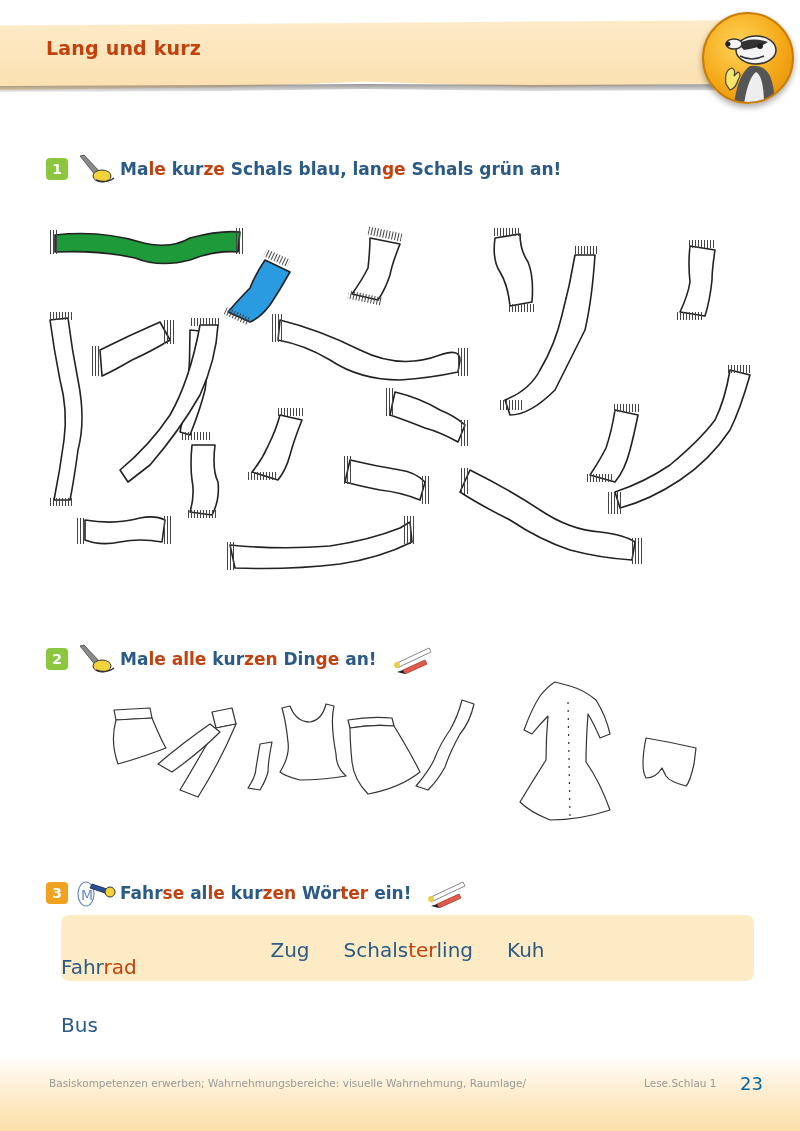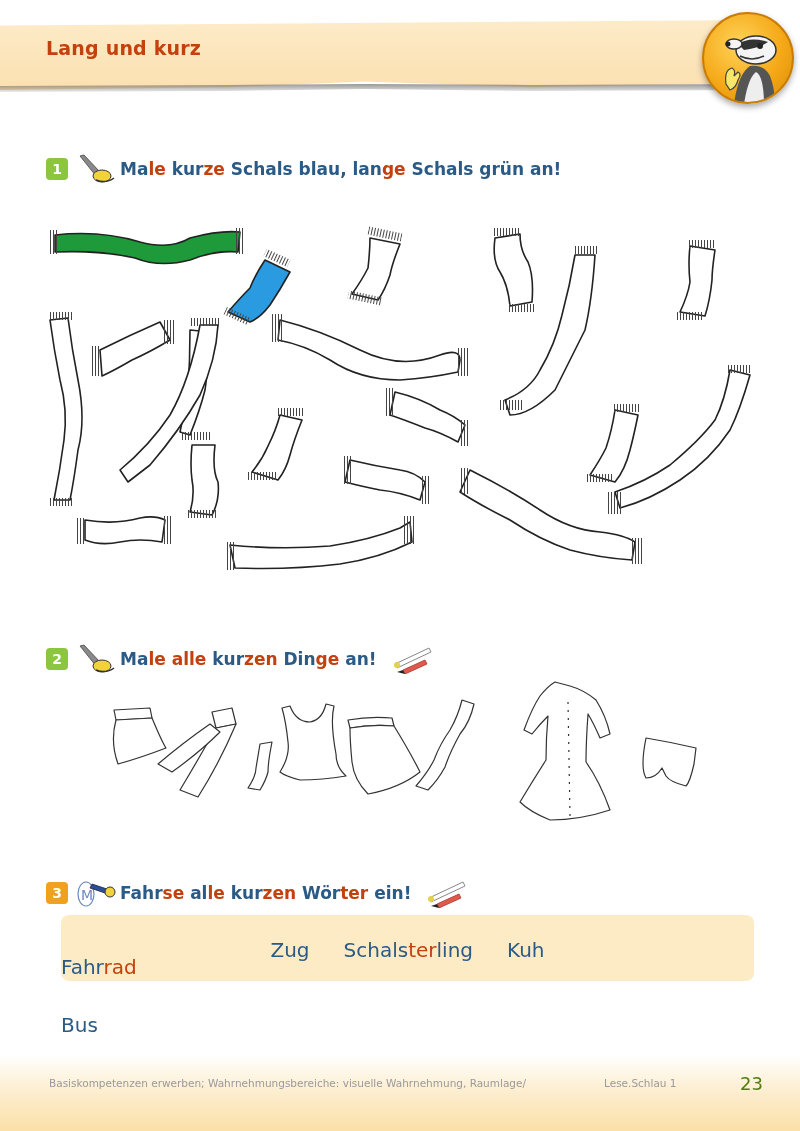--- a/index.html
+++ b/index.html
@@ -53,22 +53,22 @@
     font-size: 20px; color: #2a5a86; font-family: "DejaVu Sans", sans-serif; }
   .word-row.r1 { top: 7px; margin-top: 16px; }
   .word-row.r2 { top: 40px; flex-direction: column; }
 
   
   .footer-band {
     position: absolute; left: 0; top: 1055px; width: 800px; height: 76px;
     background: linear-gradient(180deg, #ffffff 0%, #fdf0d6 40%, #fbdfa8 100%);
   }
   .footer-text { position: absolute; left: 49px; top: 1077px; font-size: 10.5px; color: #9a9a9a; line-height: 13px; width: 520px; }
-  .footer-book { position: absolute; left: 604px; top: 1077px; font-size: 10.5px; color: #9a9a9a; }
-  .page-number { position: absolute; left: 740px; top: 1073px; font-size: 18px; color: #4d7c0f; }
+  .footer-book { position: absolute; left: 644px; top: 1077px; font-size: 10.5px; color: #9a9a9a; }
+  .page-number { position: absolute; left: 740px; top: 1073px; font-size: 18px; color: #0369a1; }
 </style>
 </head>
 <body>
 
 <div class="header-band"></div>
 <div class="header-shadow"></div>
 <h1 class="page-title">Lang und kurz</h1>
 <div class="mascot">
   <svg width="92" height="92" viewBox="0 0 92 92">
     <path d="M30 90 Q34 60 46 52 Q60 50 66 62 Q72 78 70 92 Z" fill="#555"></path>

